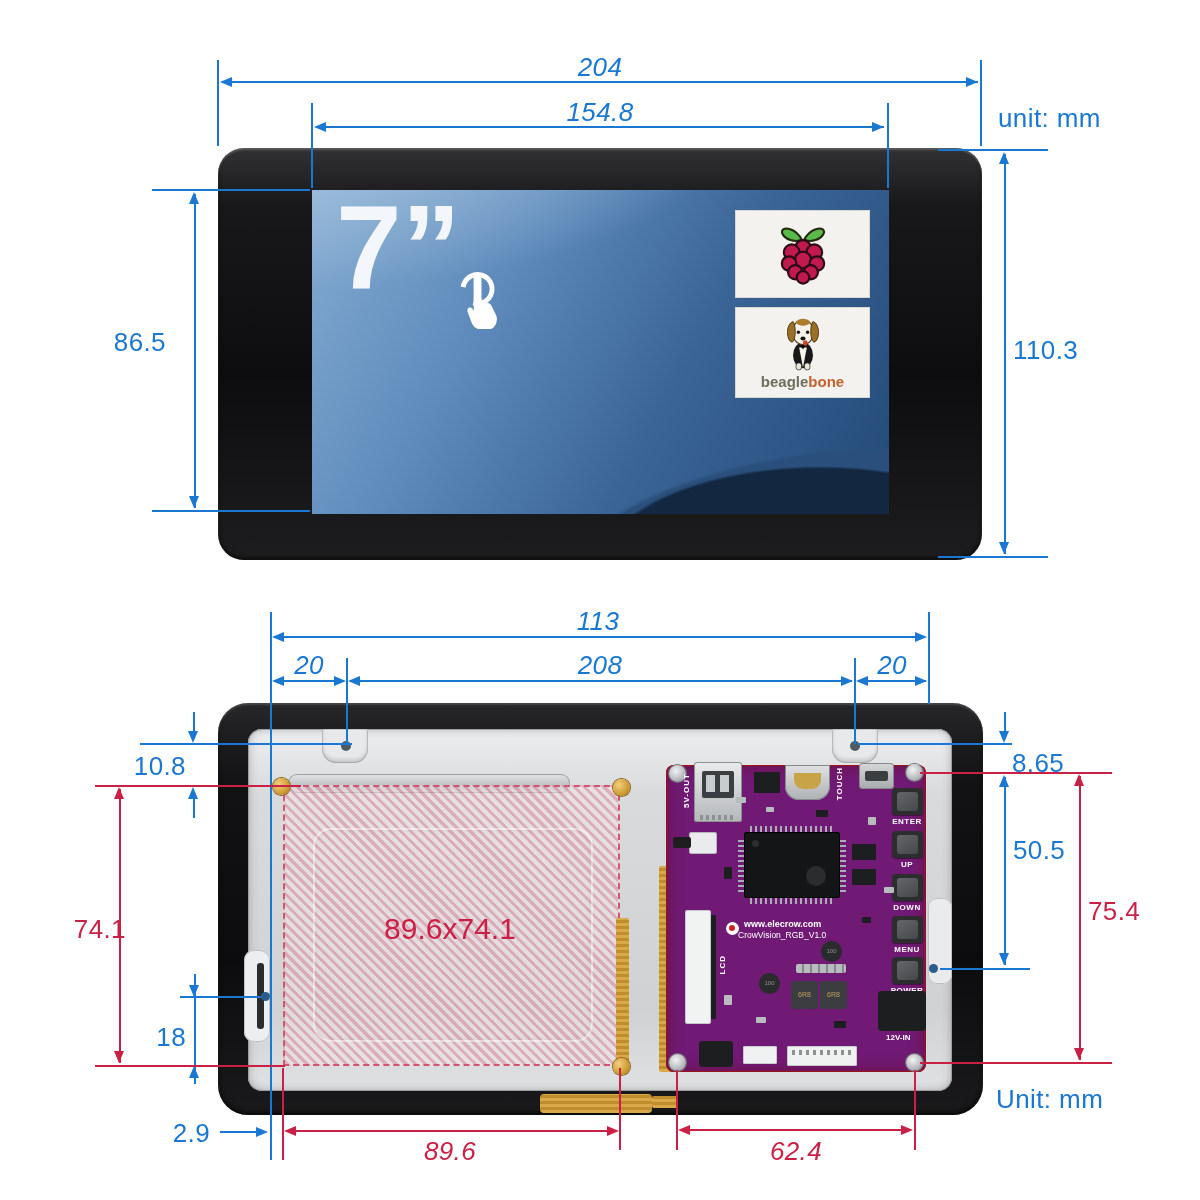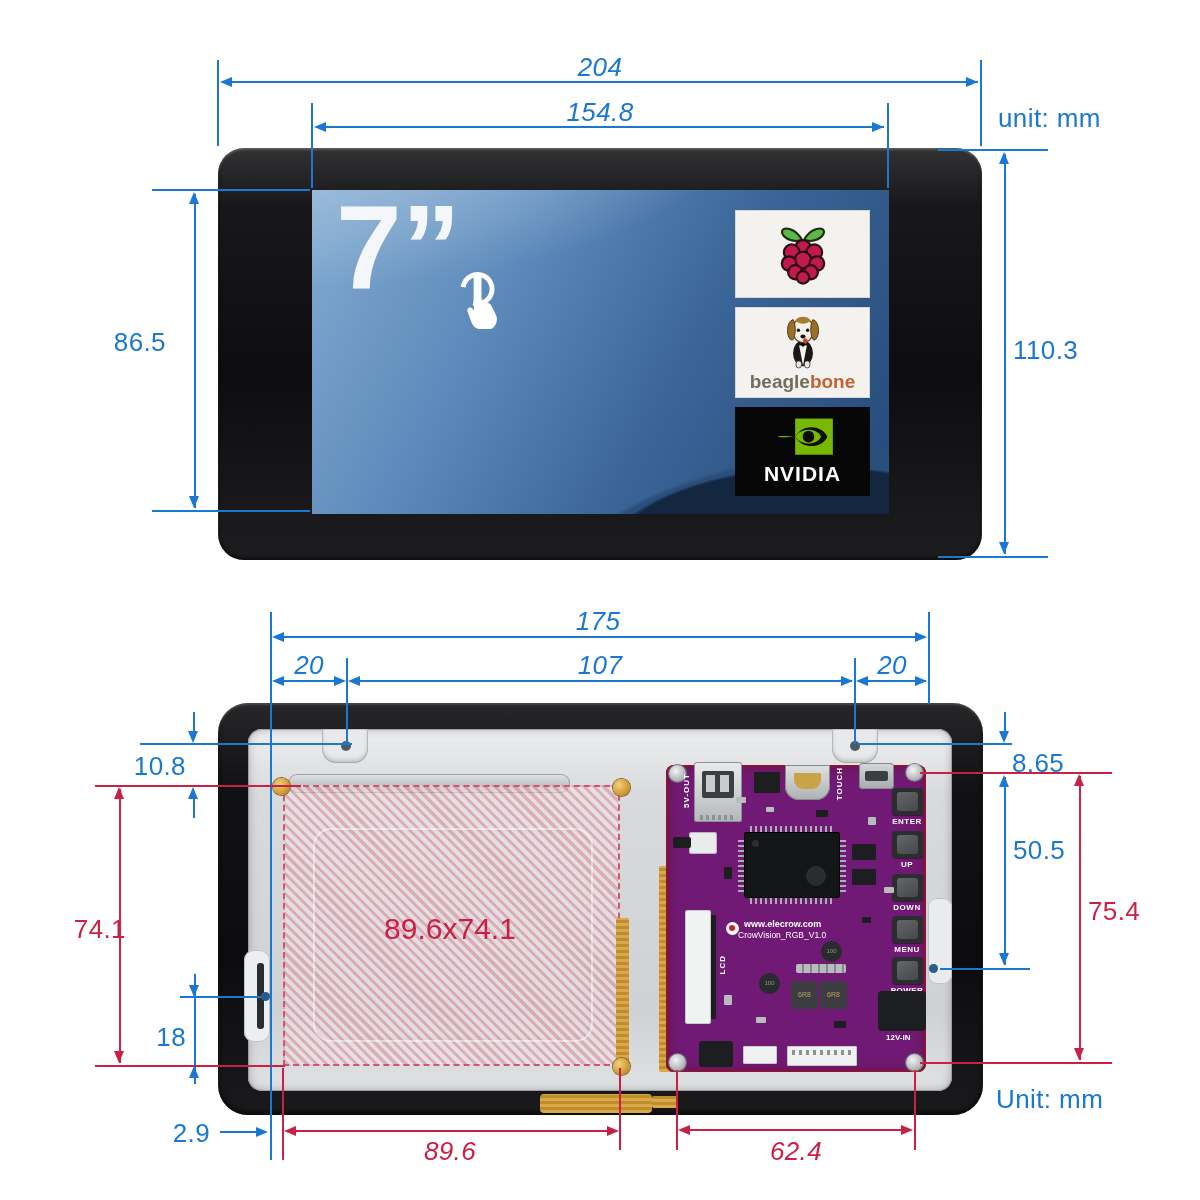--- a/index.html
+++ b/index.html
@@ -23,21 +23,21 @@
     background:linear-gradient(180deg,#323234 0%,#18181a 14%,#0d0d0f 55%,#1d1d1f 100%);
     box-shadow:inset 0 2px 2px rgba(255,255,255,.22), inset 0 -2px 4px rgba(0,0,0,.7);}
   .frontscreen{position:absolute;left:312px;top:190px;width:577px;height:324px;overflow:hidden;
     background:
       radial-gradient(95% 80% at 88% 118%, #132740 0%, #132740 40%, rgba(19,39,64,0) 41%),
       radial-gradient(125% 100% at 104% 130%, #2a4f7c 0%, #2a4f7c 50%, rgba(42,79,124,0) 51%),
       radial-gradient(130% 85% at -6% -22%, #aac6e0 0%, rgba(170,198,224,0) 62%),
       linear-gradient(118deg,#83abd1 0%,#5d8abb 32%,#3b6597 62%,#234a78 100%);}
   .logobox{position:absolute;left:735px;width:135px;display:flex;flex-direction:column;align-items:center;justify-content:center;}
   .whitebox{background:#f3f2ee;box-shadow:inset 0 0 0 1px #d8d7d2;}
-  .bbtext{font-size:19px;font-weight:800;margin-top:2px;}
+  .bbtext{font-size:15px;font-weight:800;margin-top:2px;}
   .nvtext{color:#fff;font-size:21px;font-weight:800;letter-spacing:1px;margin-top:1px;}
 
   .backbody{position:absolute;left:218px;top:703px;width:765px;height:412px;border-radius:30px;
     background:linear-gradient(180deg,#27272a 0%,#121214 20%,#0c0c0e 62%,#1a1a1c 100%);
     box-shadow:inset 0 2px 2px rgba(255,255,255,.16), inset 0 -3px 5px rgba(0,0,0,.7);}
   .backplate{position:absolute;left:248px;top:729px;width:704px;height:362px;border-radius:14px;
     background:linear-gradient(180deg,#eceeef 0%,#d8dadc 18%,#cfd1d3 78%,#dfe1e3 100%);
     box-shadow:inset 0 0 10px rgba(0,0,0,.28), inset 0 0 0 1px #b3b6b8;}
   .tab{position:absolute;top:729px;width:46px;height:34px;background:#e7e9ea;border-radius:0 0 14px 14px;
     box-shadow:inset 0 -3px 4px rgba(0,0,0,.18), inset 0 0 0 1px #c4c7c9;}
@@ -117,30 +117,20 @@
       <path d="M20 9 C25 3 35 3 40 9 C36 15 24 15 20 9 Z" fill="#ab7c2e"></path>
       <path d="M17 8 C7 11 8 34 16 35 C21 31 21 13 17 8Z" fill="#9c6f26" stroke="#4a3816" stroke-width="1.2"></path>
       <path d="M43 8 C53 11 52 34 44 35 C39 31 39 13 43 8Z" fill="#9c6f26" stroke="#4a3816" stroke-width="1.2"></path>
       <circle cx="24" cy="22" r="2.2" fill="#161616"></circle>
         <circle cx="36" cy="22" r="2.2" fill="#161616"></circle>
       <ellipse cx="30" cy="30" rx="3.4" ry="2.6" fill="#161616"></ellipse>
       <ellipse cx="33" cy="36" rx="3" ry="3.6" fill="#c8452e"></ellipse>
     </svg>
     <div class="bbtext"><span style="color:#6f6f5e;">beagle</span><span style="color:#c4622f;">bone</span></div>
   </div>
-  <div class="logobox" style="top:407px;height:89px;background:#070707;">
-    <svg width="64" height="44" viewBox="0 0 80 56">
-      <rect x="30" y="2" width="48" height="46" fill="#76b900"></rect>
-      <path d="M30 25 C40 8 64 10 71 25 C64 40 40 42 30 25 Z" fill="#0b0b0b"></path>
-      <path d="M30 25 C38 13 58 14 63 25 C58 36 38 37 30 25 Z" fill="#76b900"></path>
-      <path d="M30 25 C24 25 12 23 8 25 C12 27 24 25 30 25 Z" fill="#76b900"></path>
-      <circle cx="47" cy="25" r="7.4" fill="#0b0b0b"></circle>
-    </svg>
-    <div class="nvtext">NVIDIA</div>
-  </div>
 
   <i class="lv" style="left:217px;top:60px;height:86px"></i>
   <i class="lv" style="left:980px;top:60px;height:86px"></i>
   <i class="lh" style="left:222px;top:81px;width:756px"></i>
   <i class="al" style="left:220px;top:77px"></i>
   <i class="ar" style="left:966px;top:77px"></i>
   <span class="lab ct" style="left:560px;top:52px;width:80px">204</span>
 
   <i class="lv" style="left:311px;top:103px;height:85px"></i>
   <i class="lv" style="left:887px;top:103px;height:85px"></i>
@@ -280,33 +270,33 @@
   </div>
 
   <div class="holedot" style="left:341px;top:741px"></div>
   <div class="holedot" style="left:850px;top:741px"></div>
 
   <i class="lv" style="left:270px;top:612px;height:548px"></i>
   <i class="lv" style="left:928px;top:612px;height:92px"></i>
   <i class="lh" style="left:275px;top:636px;width:650px"></i>
   <i class="al" style="left:272px;top:632px"></i>
   <i class="ar" style="left:915px;top:632px"></i>
-  <span class="lab ct" style="left:558px;top:606px;width:80px">175</span>
+  <span class="lab ct" style="left:558px;top:606px;width:80px">113</span>
 
   <i class="lh" style="left:274px;top:680px;width:70px"></i>
   <i class="lh" style="left:350px;top:680px;width:502px"></i>
   <i class="lh" style="left:858px;top:680px;width:68px"></i>
   <i class="al" style="left:272px;top:676px"></i>
   <i class="ar" style="left:334px;top:676px"></i>
   <i class="al" style="left:348px;top:676px"></i>
   <i class="ar" style="left:841px;top:676px"></i>
   <i class="al" style="left:856px;top:676px"></i>
   <i class="ar" style="left:915px;top:676px"></i>
   <span class="lab ct" style="left:281px;top:650px;width:56px">20</span>
-  <span class="lab ct" style="left:560px;top:650px;width:80px">107</span>
+  <span class="lab ct" style="left:560px;top:650px;width:80px">208</span>
   <span class="lab ct" style="left:864px;top:650px;width:56px">20</span>
   <i class="lv" style="left:346px;top:658px;height:86px"></i>
   <i class="lv" style="left:854px;top:658px;height:86px"></i>
   <i class="lh" style="left:140px;top:743px;width:212px"></i>
   <i class="lh" style="left:858px;top:743px;width:154px"></i>
 
   <i class="lv" style="left:193px;top:712px;height:20px"></i>
   <i class="ad" style="left:188px;top:731px"></i>
   <i class="lv" style="left:193px;top:798px;height:20px"></i>
   <i class="au" style="left:188px;top:787px"></i>

